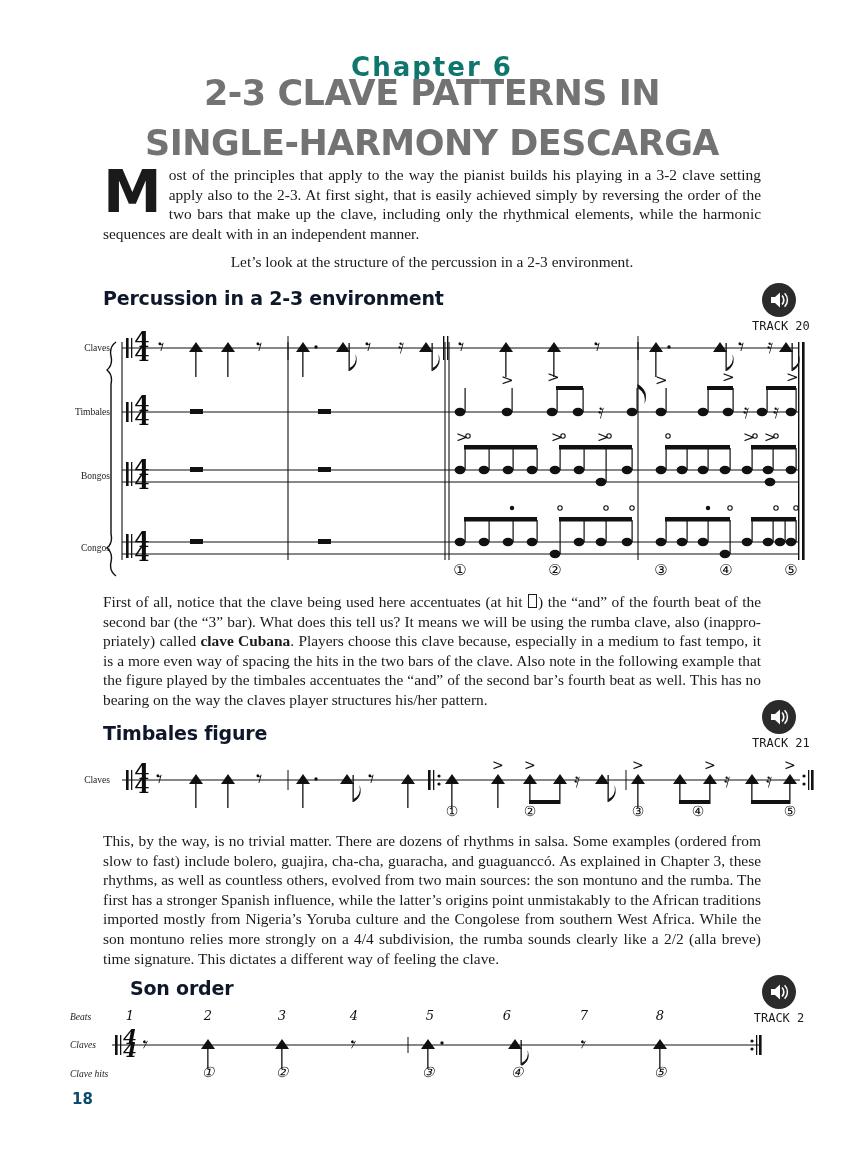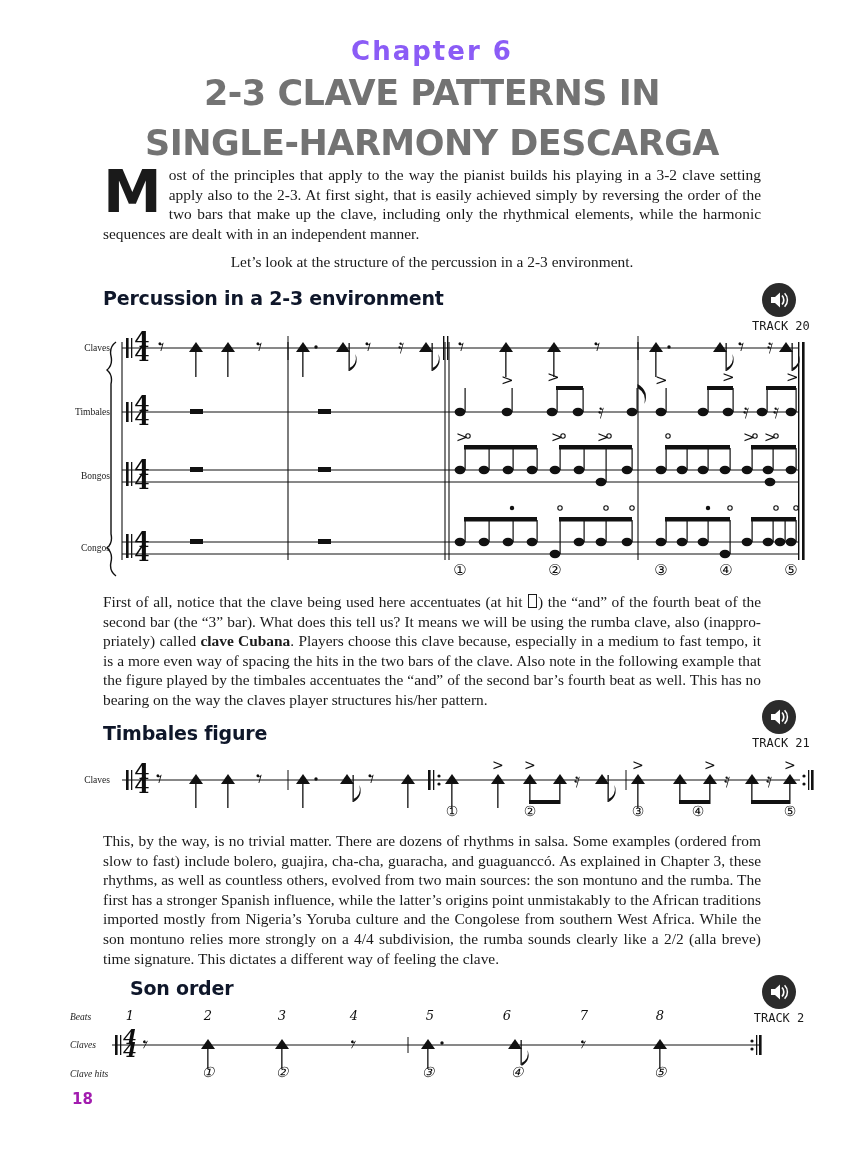--- a/index.html
+++ b/index.html
@@ -5,23 +5,23 @@
   html,body{margin:0;padding:0;}
   body{
     width:864px;height:1152px;background:#ffffff;
     font-family:"Liberation Serif", serif;color:#1a1a1a;
     position:relative;overflow:hidden;
   }
   .page{position:relative;width:864px;height:1152px;}
 
   
   .chapter-label{
-    position:absolute;top:36px;left:0;width:864px;text-align:center;
+    position:absolute;top:52px;left:0;width:864px;text-align:center;
     font-family:"DejaVu Sans", sans-serif;font-weight:bold;
-    font-size:26px;letter-spacing:2px;color:#8b5cf6;
+    font-size:26px;letter-spacing:2px;color:#0f766e;
   }
   .main-title{
     position:absolute;top:74px;left:0;width:864px;text-align:center;
     font-family:"DejaVu Sans", sans-serif;font-weight:bold;
     font-size:35px;line-height:38px;letter-spacing:-0.5px;color:#737373;
   }
   .main-title .l2{display:block;margin-top:12px;}
 
   
   .para{
@@ -59,21 +59,21 @@
   
   .score{position:absolute;}
   .score svg{display:block;overflow:visible;}
   .stave-name{
     font-family:"Liberation Serif", serif;font-size:9.5px;fill:#1a1a1a;
   }
   .glyph{font-family:"DejaVu Serif", serif;fill:#0d0d0d;}
 
   .pageno{
     position:absolute;left:72px;top:1090px;
-    font-family:"DejaVu Sans", sans-serif;font-weight:bold;font-size:15px;color:#a21caf;text-align:right;
+    font-family:"DejaVu Sans", sans-serif;font-weight:bold;font-size:15px;color:#0c4a6e;text-align:right;
   }
 </style>
 </head>
 <body>
 
 <div class="page">
 
   <div class="chapter-label">Chapter 6</div>
 
   <div class="main-title">

